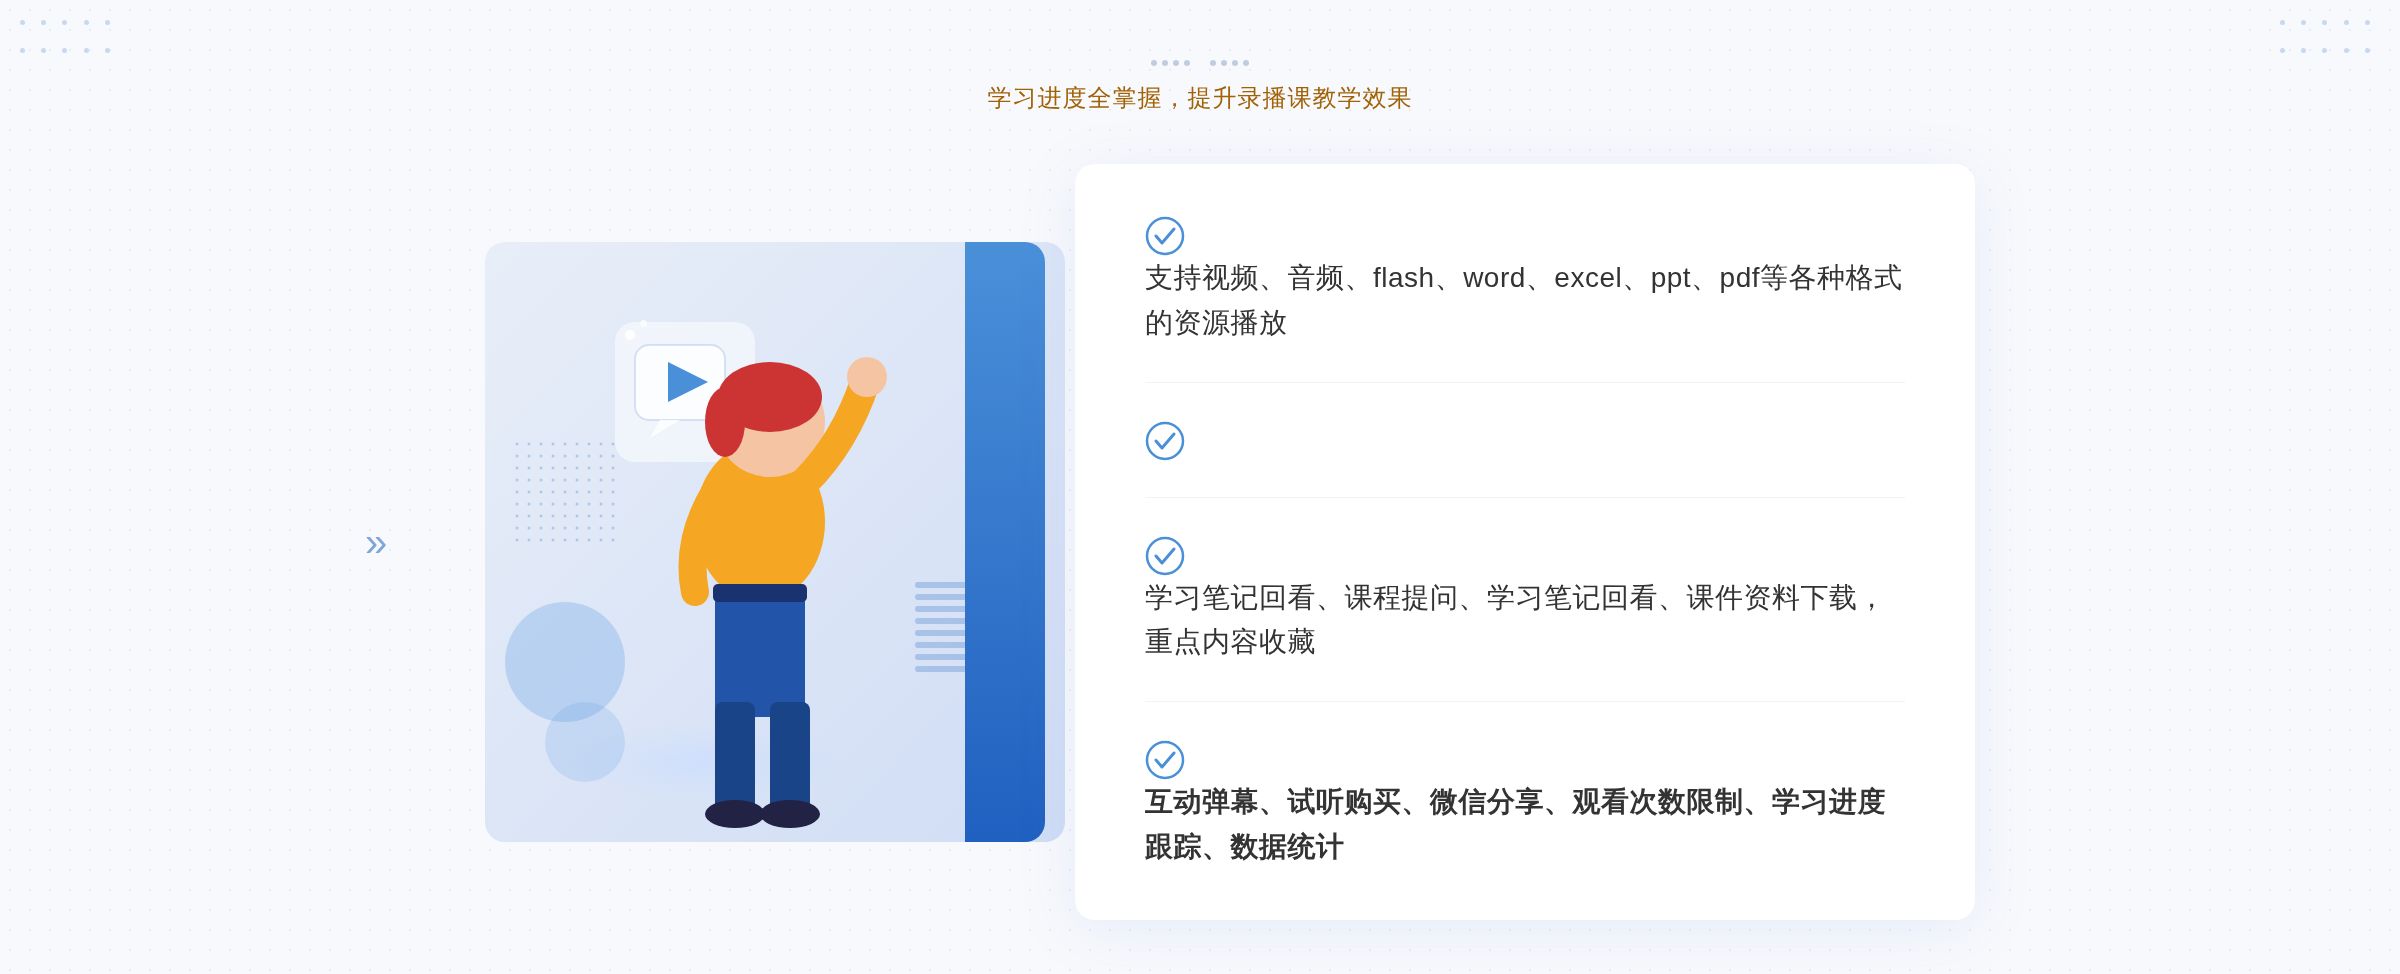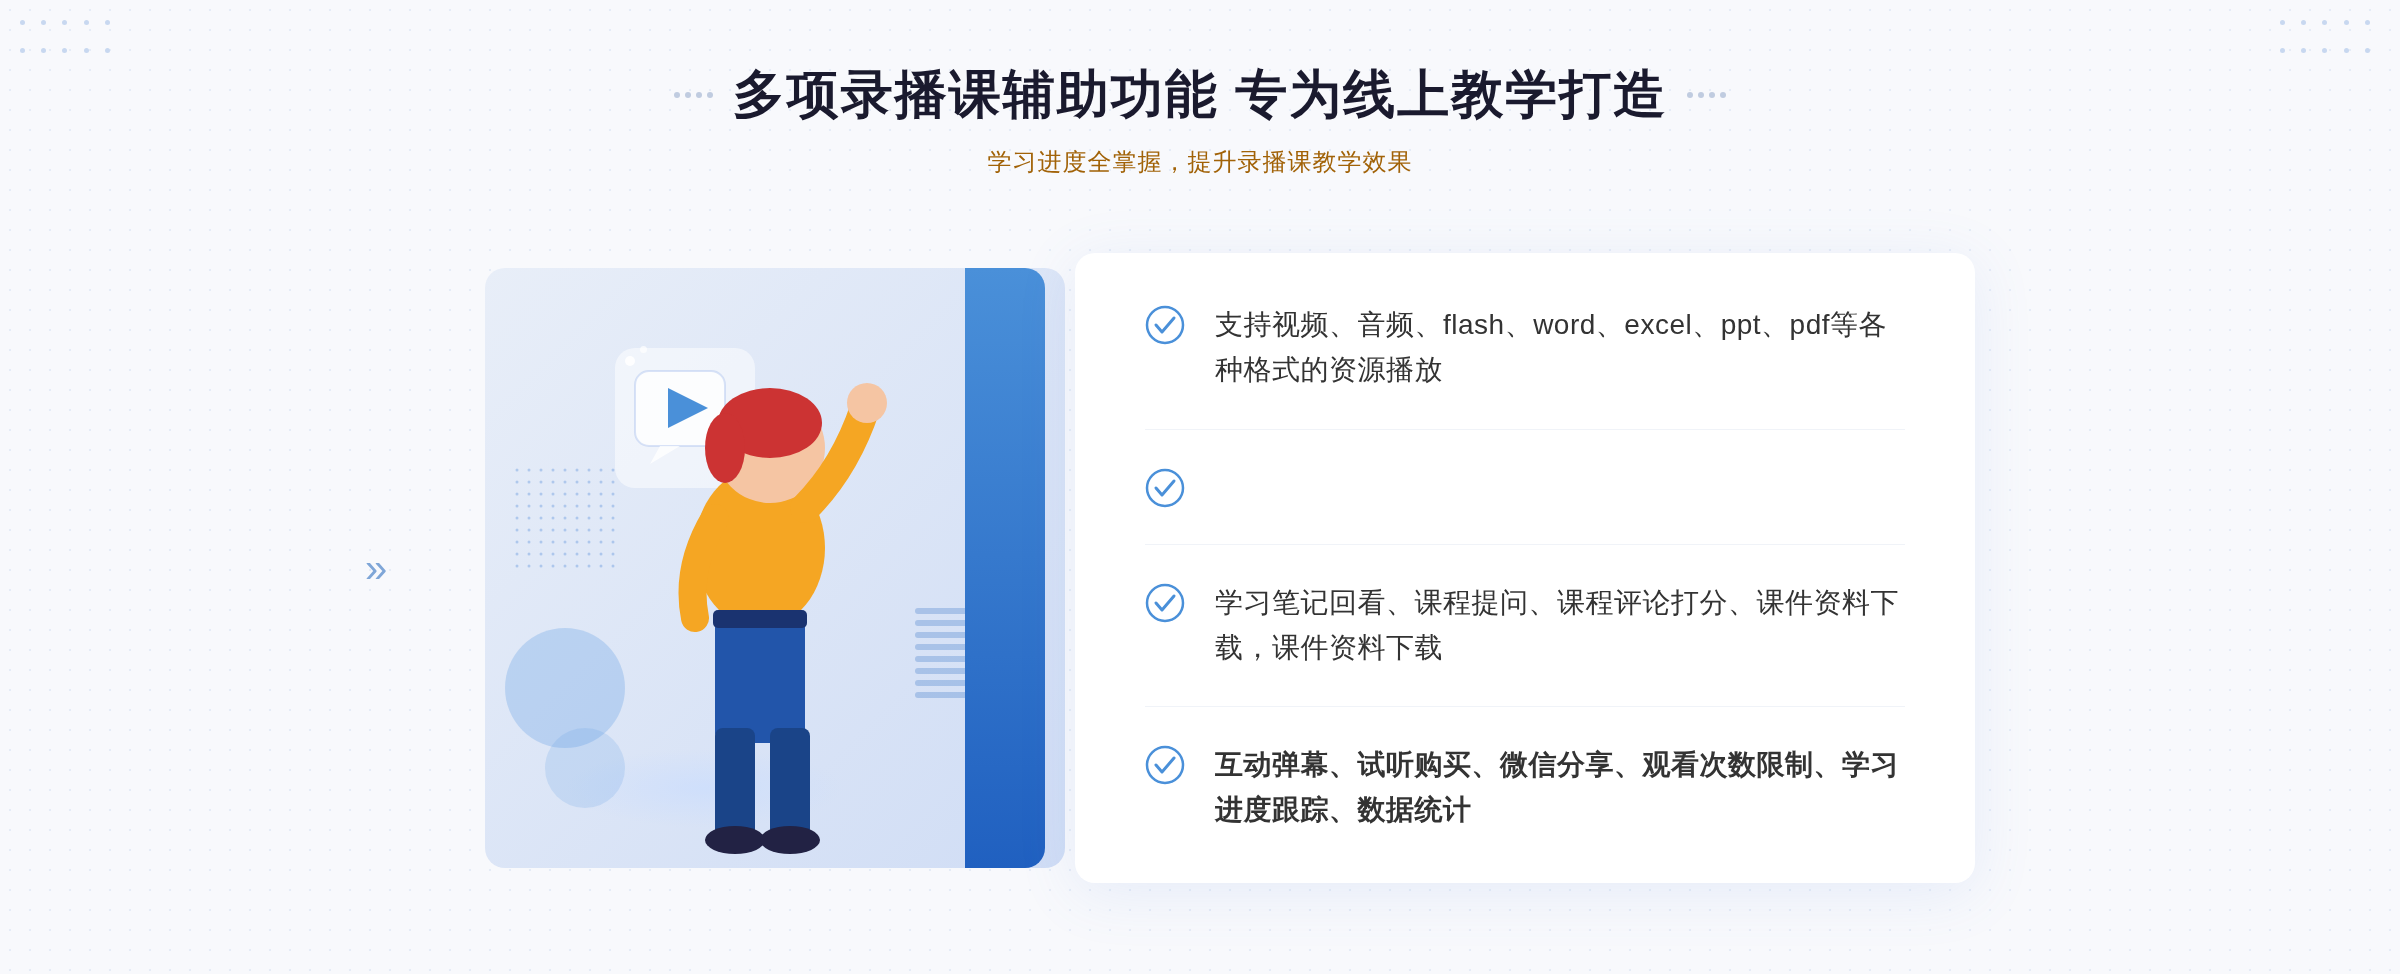--- a/index.html
+++ b/index.html
@@ -221,20 +221,21 @@
       margin-left: -30px;
       position: relative;
       z-index: 3;
     }
 
     .feature-item {
       display: flex;
       align-items: flex-start;
       padding: 36px 0;
       border-bottom: 1px solid #f0f3f8;
+      flex-direction: column;
     }
 
     .feature-item:last-child {
       border-bottom: none;
       padding-bottom: 0;
       font-weight: bold;
     }
 
     .feature-item:first-child {
       padding-top: 0;
@@ -323,21 +324,20 @@
   </div>
 
   <div class="header-section">
     <div class="title-row">
       <div class="title-dots">
         <span></span>
           <span></span>
           <span></span>
           <span></span>
       </div>
-      <h1 class="main-title">多项录播课辅助功能 专为线上教学打造</h1>
       <div class="title-dots">
         <span></span>
           <span></span>
           <span></span>
           <span></span>
       </div>
     </div>
     <p class="subtitle">学习进度全掌握，提升录播课教学效果</p>
   </div>
 
@@ -443,21 +443,21 @@
         </div>
       </div>
 
       <div class="feature-item">
         <div class="check-icon">
           <svg viewBox="0 0 40 40" fill="none">
             <circle cx="20" cy="20" r="18" stroke="#4a90d9" stroke-width="2.5" fill="none"></circle>
             <polyline points="11,20 17,27 29,13" stroke="#4a90d9" stroke-width="3" stroke-linecap="round" stroke-linejoin="round" fill="none"></polyline>
           </svg>
         </div>
-        <span class="feature-text">学习笔记回看、课程提问、课程评论打分、课件资料下载，课件资料下载</span>
+        <span class="feature-text">学习笔记回看、课程提问、学习笔记回看、课件资料下载，重点内容收藏</span>
       </div>
 
       <div class="feature-item">
         <div class="check-icon">
           <svg viewBox="0 0 40 40" fill="none">
             <circle cx="20" cy="20" r="18" stroke="#4a90d9" stroke-width="2.5" fill="none"></circle>
             <polyline points="11,20 17,27 29,13" stroke="#4a90d9" stroke-width="3" stroke-linecap="round" stroke-linejoin="round" fill="none"></polyline>
           </svg>
         </div>
         <span class="feature-text">互动弹幕、试听购买、微信分享、观看次数限制、学习进度跟踪、数据统计</span>

